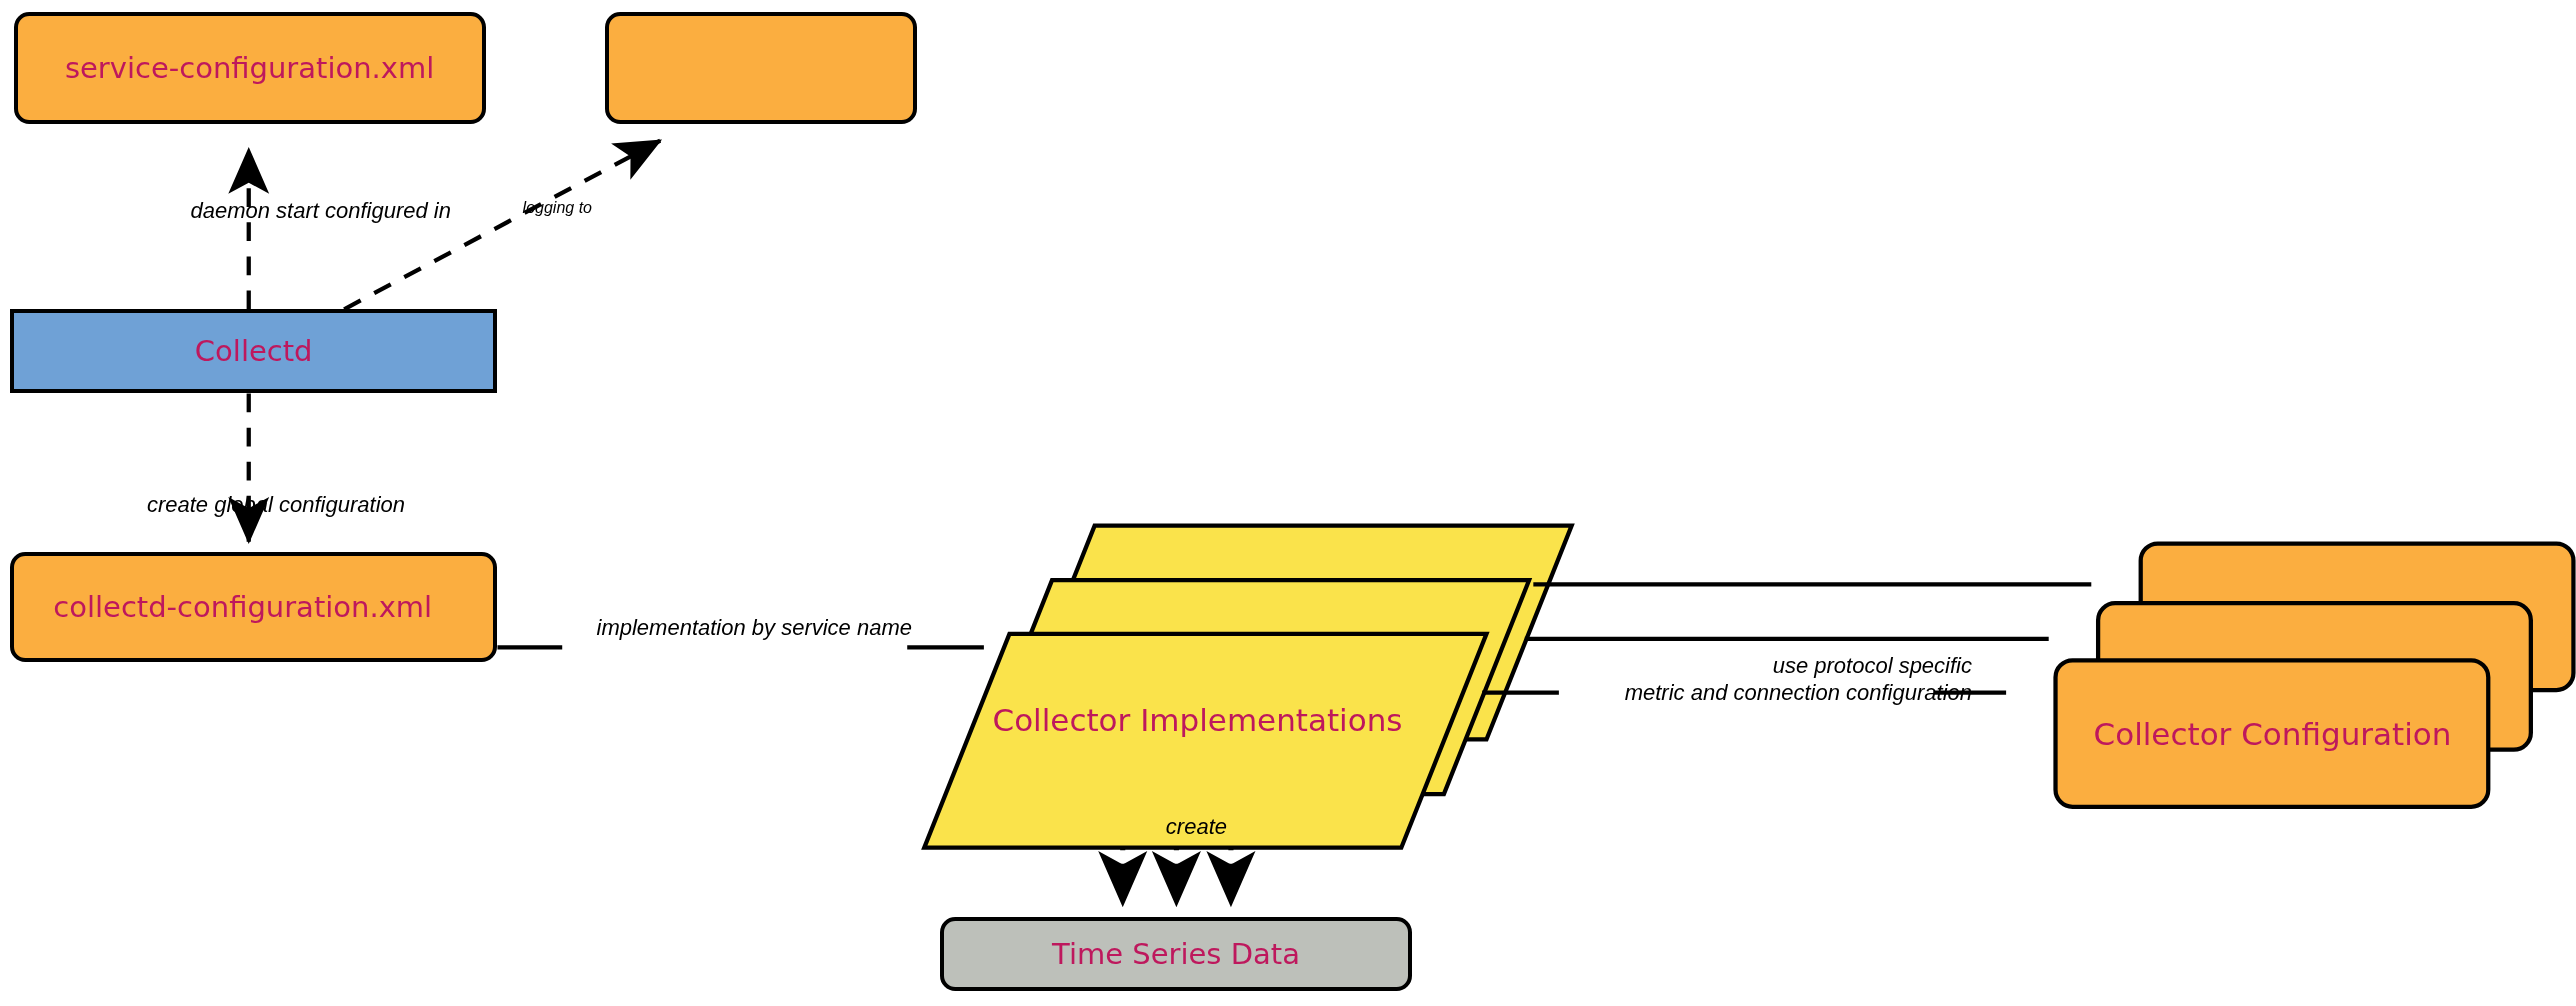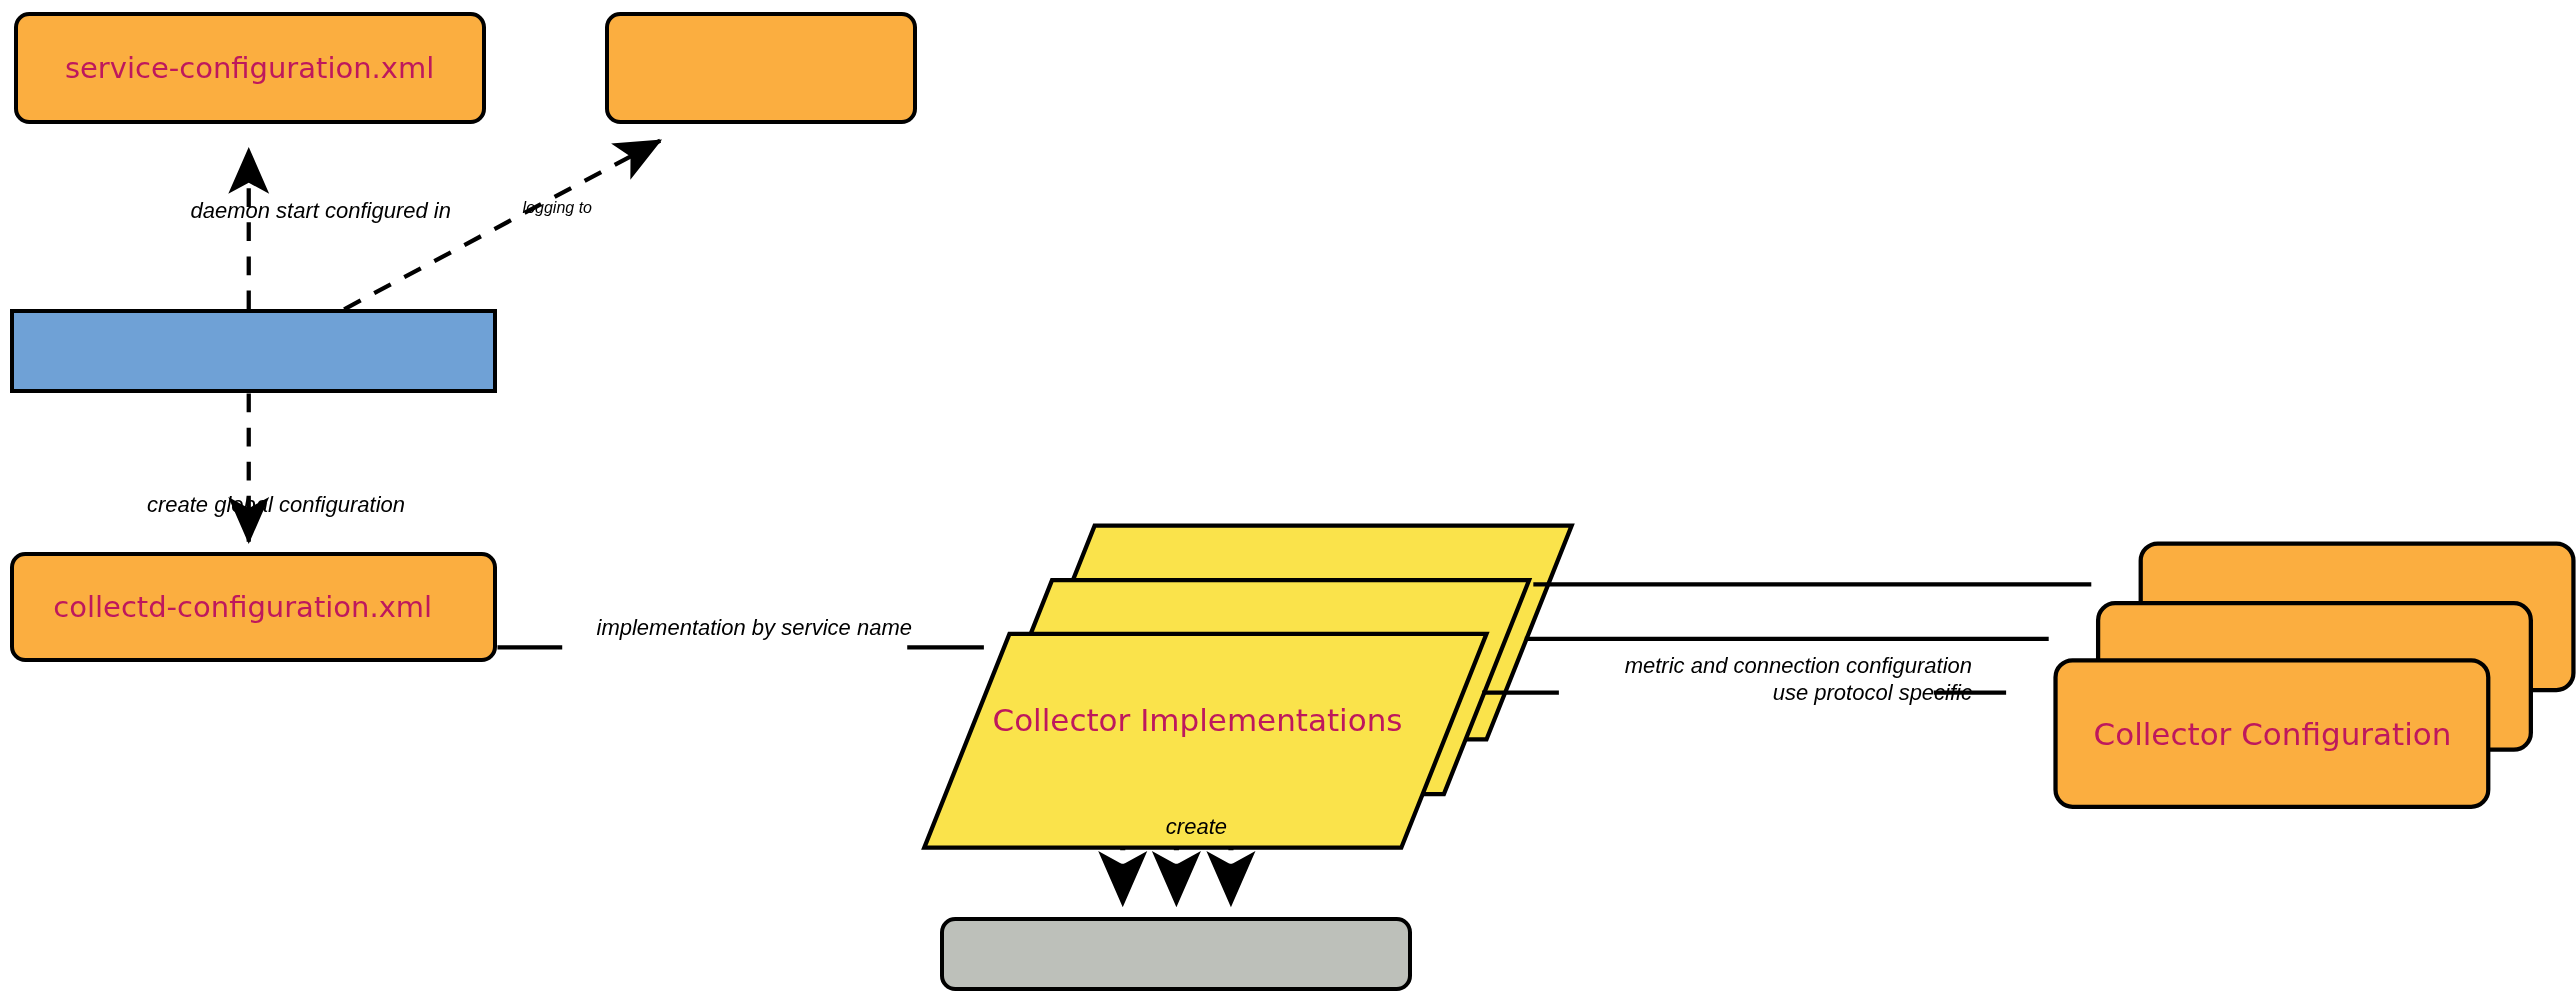--- a/index.html
+++ b/index.html
@@ -117,41 +117,43 @@
       <line x1="1445" y1="995" x2="1445" y2="1062" stroke="#000" stroke-width="6" stroke-dasharray="3 16" marker-end="url(#arrowOpen)"></line>
     </g>
   </svg>
 
   <div class="box" style="left:13.6px; top:12px; width:472px; height:112px; background:#FBAE40;"></div>
   <div class="node-text" style="left:13.6px; top:12px; width:472px; height:112px; font-size:29px;">service-configuration.xml</div>
 
   <div class="box" style="left:605px; top:12px; width:312px; height:112px; background:#FBAE40;"></div>
 
   <div class="box-sharp" style="left:10.2px; top:309px; width:487px; height:84px; background:#6FA1D6;"></div>
+  <div class="node-text" style="left:10.2px; top:309px; width:487px; height:84px; font-size:29px;">Collectd</div>
 
   <div class="box" style="left:10.2px; top:552px; width:487px; height:110px; background:#FBAE40;"></div>
   <div class="node-text" style="left:10.2px; top:552px; width:465px; height:110px; font-size:29px;">collectd-configuration.xml</div>
 
   <div class="box" style="left:940px; top:917px; width:472px; height:74px; background:#BDC0BA;"></div>
+  <div class="node-text" style="left:940px; top:917px; width:472px; height:74px; font-size:29px;">Time Series Data</div>
 
   <div class="node-text" style="left:946px; top:656px; width:503px; height:128px; font-size:31px;">Collector Implementations</div>
 
   <div class="node-text" style="left:2056px; top:660px; width:433px; height:147px; font-size:31px;">Collector   Configuration</div>
 
   <div class="edge-label" style="left:51px; top:198px; width:400px; font-size:22px;">daemon start configured in</div>
 
   <div class="edge-label" style="left:426px; top:198px; width:166px; font-size:16px;">logging to</div>
 
   <div class="edge-label" style="left:47px; top:492px; width:358px; font-size:22px;">create global configuration</div>
 
   <div class="edge-label" style="left:520px; top:615px; width:392px; font-size:22px;">
     <div>implementation by service name</div>
   </div>
 
   <div class="edge-label" style="left:1546px; top:653px; width:426px; font-size:22px;">
+    <div>use protocol specific</div>
     <div>metric and connection configuration</div>
-    <div>use protocol specific</div>
   </div>
 
   <div class="edge-label" style="left:1133px; top:814px; width:94px; font-size:22px;">create</div>
 
 </div>
 
 
 </body></html>

